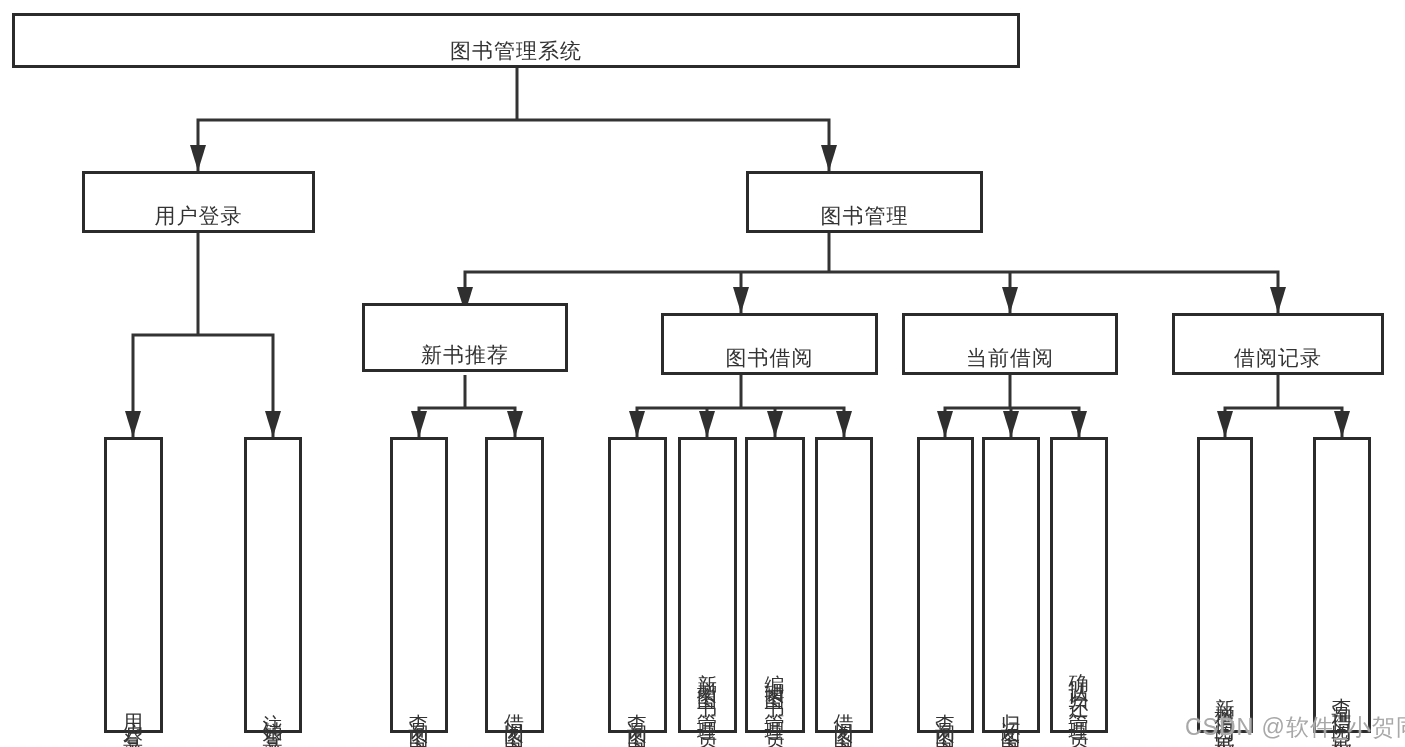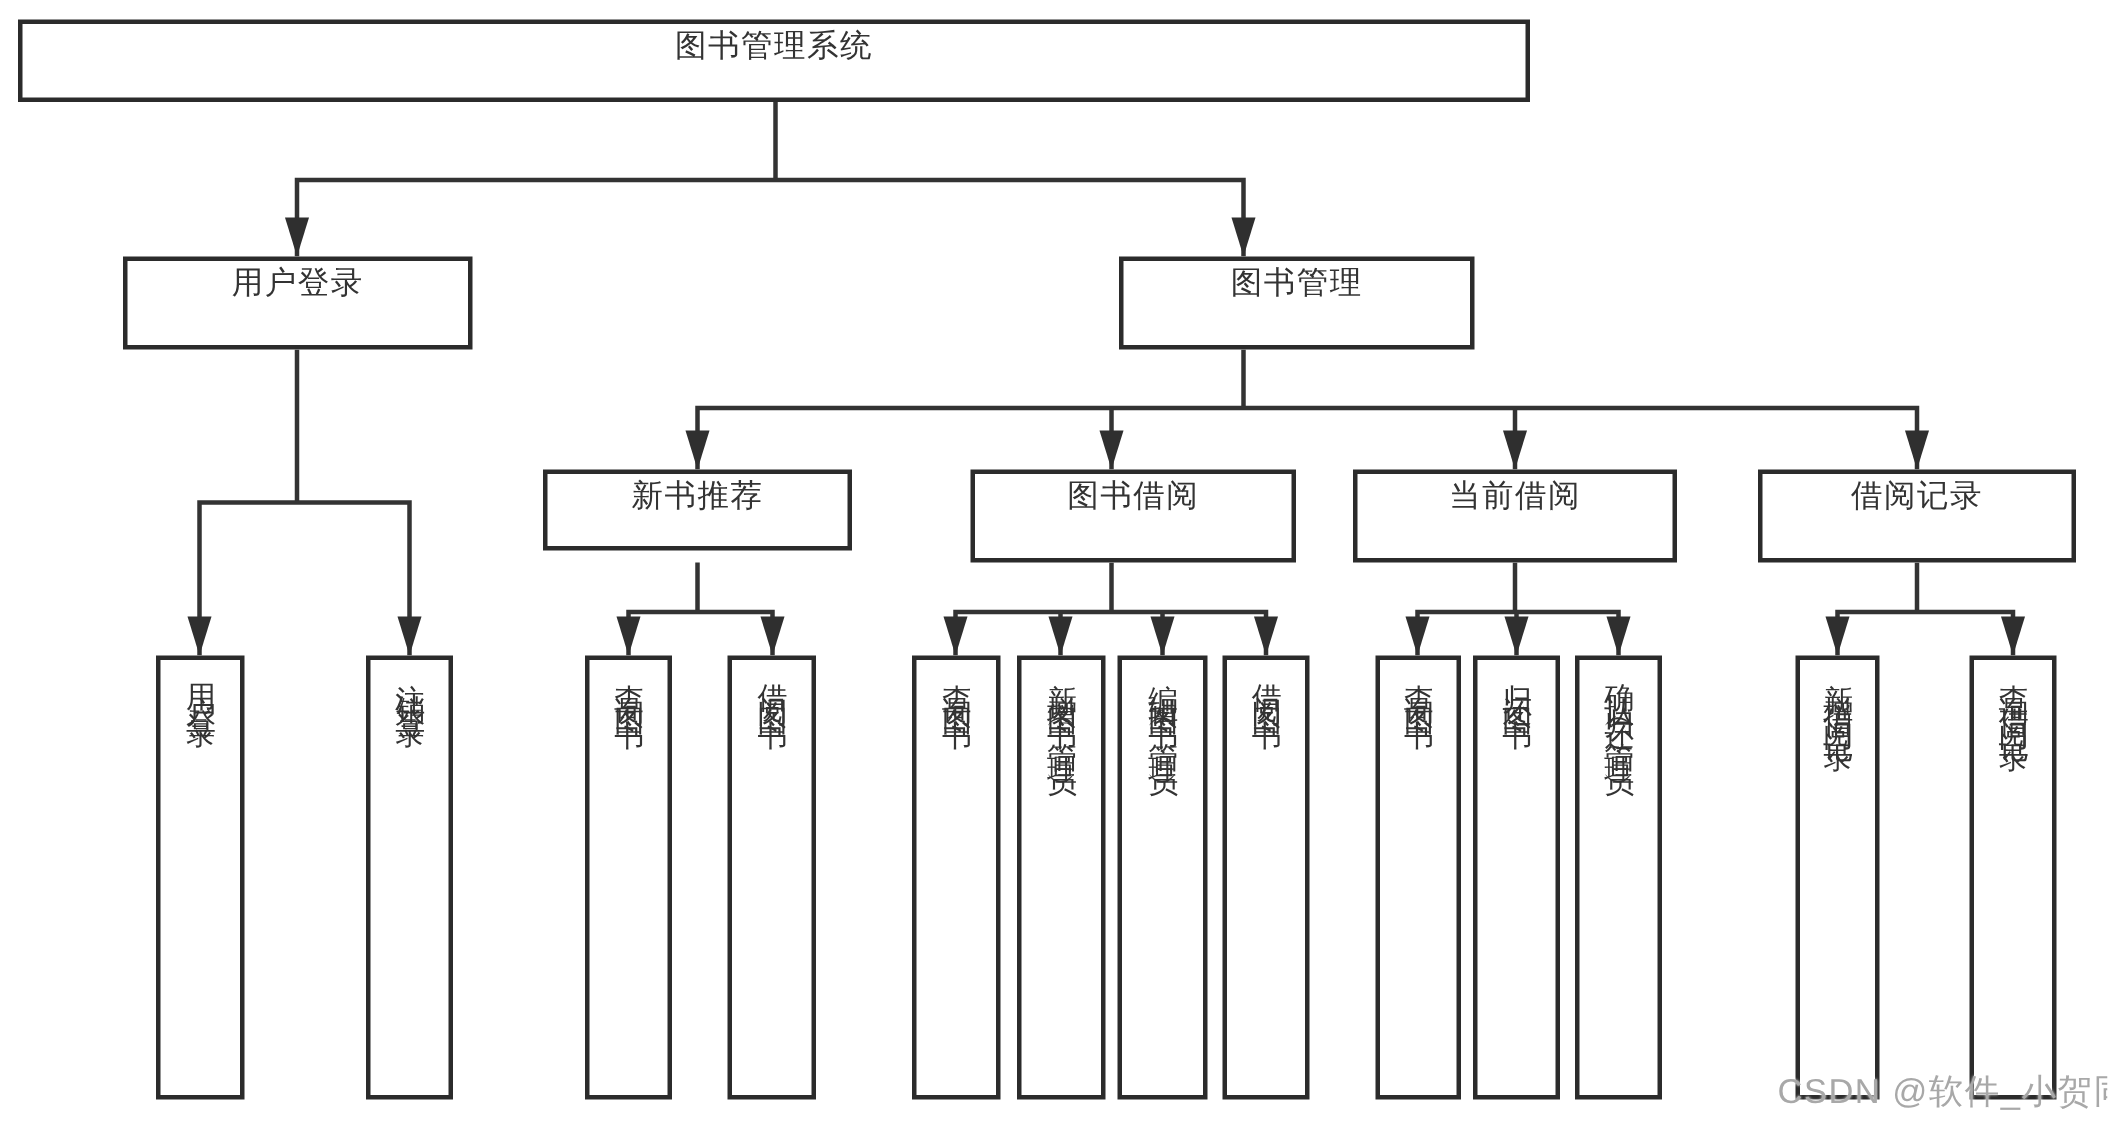--- a/index.html
+++ b/index.html
@@ -12,41 +12,41 @@
     color: #333333;
     overflow: hidden;
   }
   #wires { position: absolute; left: 0; top: 0; z-index: 1; }
   .box {
     position: absolute;
     box-sizing: border-box;
     border: 3px solid #2b2b2b;
     background: #ffffff;
     display: flex;
-    align-items: flex-start;
+    align-items: flex-end;
     justify-content: center;
     z-index: 2;
   }
   .h-box { font-size: 21px; letter-spacing: 1px; }
   .v-box span {
     writing-mode: vertical-rl;
     text-orientation: mixed;
     font-size: 20px;
     letter-spacing: 8px;
     line-height: 1;
     white-space: nowrap;
   }
   
   .b-root   { left: 12px;   top: 13px;  width: 1008px; height: 55px; }
   
   .b-login  { left: 82px;   top: 171px; width: 233px;  height: 62px; }
   .b-mgmt   { left: 746px;  top: 171px; width: 237px;  height: 62px; }
   
-  .b-newrec     { left: 362px;  top: 313px; width: 206px; height: 54px; }
-  .b-bookborrow { left: 647px;  top: 313px; width: 217px; height: 62px; }
+  .b-newrec     { left: 362px;  top: 303px; width: 206px; height: 69px; }
+  .b-bookborrow { left: 661px;  top: 313px; width: 217px; height: 62px; }
   .b-curborrow  { left: 902px;  top: 313px; width: 216px; height: 62px; }
   .b-records    { left: 1172px; top: 313px; width: 212px; height: 62px; }
   
   .leaf { top: 437px; height: 296px; }
   .l-g1-0 { left: 104px;  width: 59px; }
   .l-g1-1 { left: 244px;  width: 58px; }
   .l-g2-0 { left: 390px;  width: 58px; }
   .l-g2-1 { left: 485px;  width: 59px; }
   .l-g3-0 { left: 608px;  width: 59px; }
   .l-g3-1 { left: 678px;  width: 59px; }

